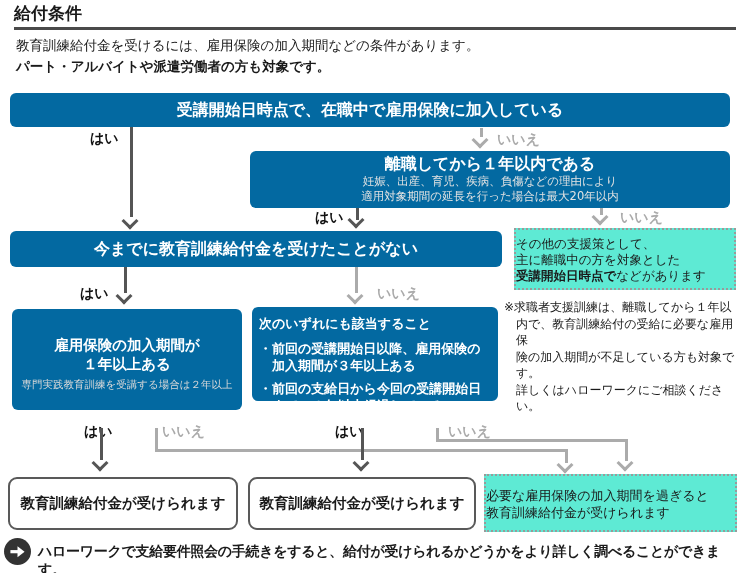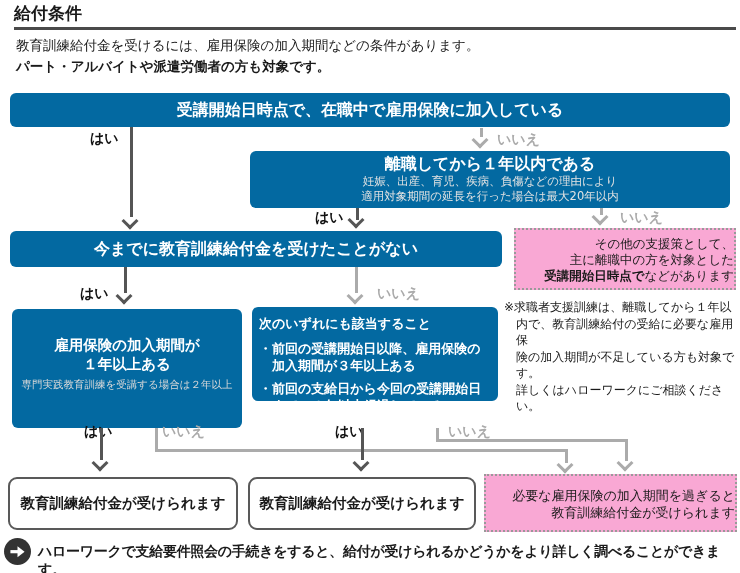--- a/index.html
+++ b/index.html
@@ -13,29 +13,29 @@
   .rule{left:14px;top:27px;width:722px;height:2.5px;background:#4a4a4a;}
   .intro{left:16px;top:37px;font-size:13.5px;}
   .intro2{left:16px;top:58px;font-size:13.5px;font-weight:bold;}
   
   .dbox{background:#0369a1;color:#fff;border-radius:6px;text-align:center;}
   .q1{left:10px;top:93px;width:720px;height:34px;line-height:34px;font-size:16px;font-weight:bold;}
   .q2{left:250px;top:151px;width:480px;height:57px;padding-top:3px;box-sizing:border-box;}
   .q2t{font-size:16px;font-weight:bold;line-height:20px;}
   .q2s{font-size:11.5px;color:#e3e3e3;line-height:15px;}
   .q3{left:10px;top:231px;width:492px;height:36px;line-height:36px;font-size:16px;font-weight:bold;}
-  .q4{left:12px;top:309px;width:230px;height:119px;box-sizing:border-box;padding-top:27px;}
+  .q4{left:12px;top:309px;width:230px;height:101px;box-sizing:border-box;padding-top:27px;}
   .q4t{font-size:14.5px;font-weight:bold;line-height:19px;}
   .q4s{font-size:10.5px;color:#d9d9d9;margin-top:4px;}
   .q5{left:252px;top:307px;width:246px;height:94px;box-sizing:border-box;padding:8px 7px;text-align:left;}
   .q5h{font-size:13px;font-weight:bold;margin-bottom:7px;}
   .q5b{font-size:13px;font-weight:bold;line-height:17px;}
   .q5b.cont{padding-left:13px;margin-bottom:6px;}
   
-  .dotbox{background:#f9a8d4;border:2px dotted #9a9a9a;text-align:right;box-sizing:border-box;}
+  .dotbox{background:#5eead4;border:2px dotted #9a9a9a;text-align:left;box-sizing:border-box;}
   .alt{left:514px;top:228px;width:222px;height:62px;padding-top:6px;font-size:12.5px;line-height:16px;}
   .rc{left:484px;top:474px;width:253px;height:58px;padding-top:11px;font-size:13px;line-height:17px;}
   
   .rbox{background:#fff;border:2.5px solid #595959;border-radius:9px;text-align:center;
         font-size:14.5px;font-weight:bold;box-sizing:border-box;}
   .ra{left:8px;top:477px;width:230px;height:53px;line-height:48px;}
   .rb{left:248px;top:477px;width:228px;height:53px;line-height:48px;}
   
   .vline,.hline{position:absolute;}
   .dark{background:#555555;}

